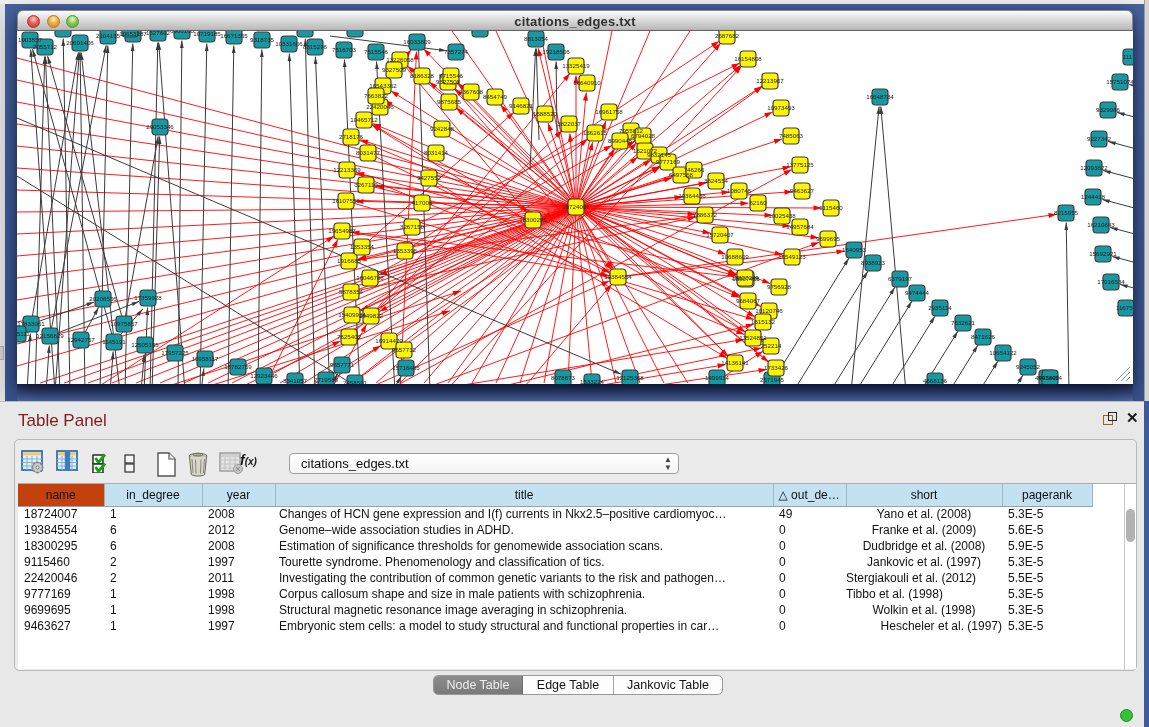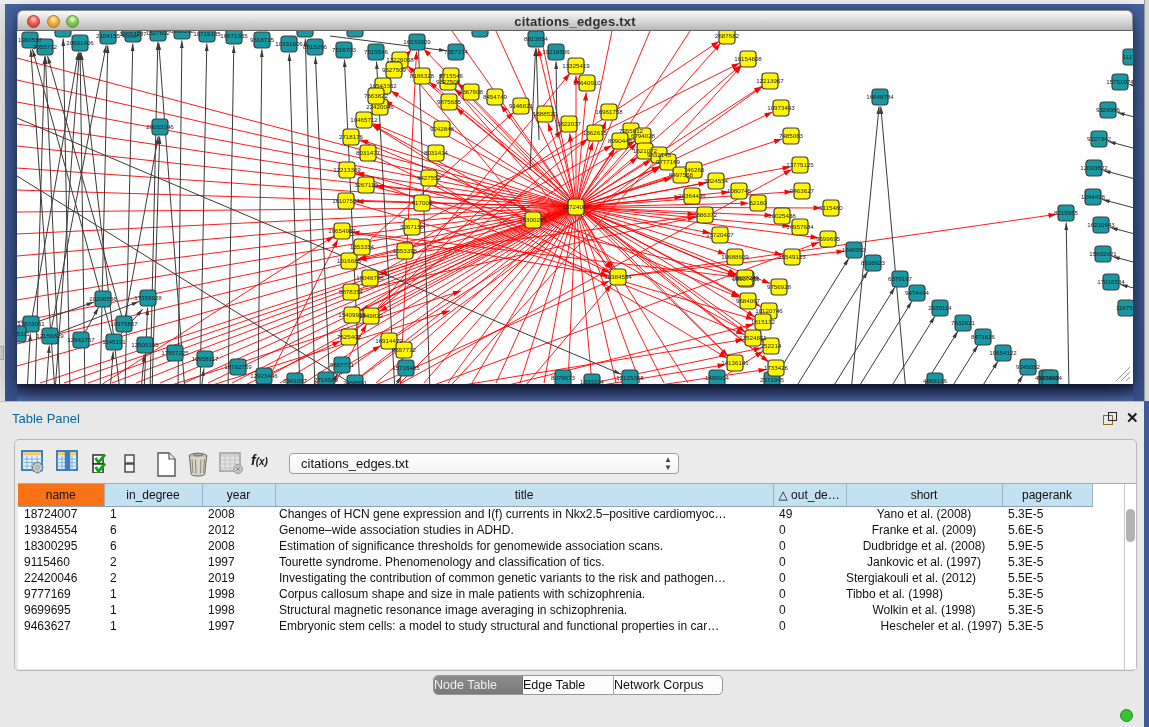--- a/index.html
+++ b/index.html
@@ -11,36 +11,36 @@
 #lnotch{position:absolute;left:0;top:346px;width:4px;height:14px;background:#cfcfcf;border:1px solid #aaa;border-left:none}
 #macwin{position:absolute;left:17px;top:10px;width:1116px;height:374px;border-radius:6px 6px 0 0;box-shadow:0 10px 26px rgba(0,0,15,.5),0 2px 8px rgba(0,0,20,.35)}
 #titlebar{position:absolute;left:0;top:0;width:1116px;height:21px;border-radius:6px 6px 0 0;background:linear-gradient(#fbfbfb,#dcdcdc 45%,#bdbdbd 92%,#b3b3b3);border:1px solid #8a8a8a;border-bottom:1px solid #636363}
 #title{position:absolute;left:0;top:3px;width:100%;text-align:center;font-size:13px;font-weight:bold;color:#303030;letter-spacing:.2px}
 .tl{position:absolute;top:4px;width:13px;height:13px;border-radius:50%}
 #tl-r{left:9px;background:radial-gradient(circle at 50% 30%,#ffb3ad 12%,#ea5f55 45%,#ce4038 85%);border:1px solid #a8352c}
 #tl-y{left:28.5px;background:radial-gradient(circle at 50% 30%,#ffe2a0 12%,#f0ab3d 45%,#d98f2b 85%);border:1px solid #ab7a20}
 #tl-g{left:48px;background:radial-gradient(circle at 50% 30%,#d2f2b3 12%,#85ca55 45%,#67ad3a 85%);border:1px solid #5c9334}
 #canvas{position:absolute;left:0;top:21px;width:1116px;height:353px;background:#ffffff;overflow:hidden}
 #tpanel{position:absolute;left:0;top:401px;width:1144px;height:326px;background:#e8e8e8;border-top:1px solid #bbb}
-#tplabel{position:absolute;left:12px;top:9px;font-size:13px;color:#0369a1}
+#tplabel{position:absolute;left:18px;top:9px;font-size:17px;color:#7f1d1d}
 #fly{position:absolute;left:1103px;top:10px;width:14px;height:13px}
 #closex{position:absolute;left:1126px;top:7px;font-size:15px;font-weight:bold;color:#1a1a1a}
 #innerpanel{position:absolute;left:14px;top:37px;width:1123px;height:232px;background:#ebebeb;border:1px solid #b8b8b8;border-radius:5px}
 #toolbar{position:absolute;left:0;top:0;width:100%;height:44px}
 #combo{position:absolute;left:274px;top:13px;width:390px;height:21px;background:linear-gradient(#ffffff,#f4f4f4);border:1px solid #9f9f9f;border-radius:4px;font-size:13px;color:#111;line-height:19px;padding-left:11px}
 #combo .arr{position:absolute;right:6px;top:2px;font-size:8px;color:#444;line-height:8px;text-align:center}
 #tablewrap{position:absolute;left:3px;top:43px;width:1118px;height:186px;background:#fff;border-top:1px solid #aaa}
 table.t{border-collapse:collapse;table-layout:fixed;width:1074px;font-size:12px;color:#111}
 table.t th{height:22px;font-weight:normal;background:#c3e1f0;border-right:1px solid #9bb7c6;border-bottom:1px solid #8ea6b3;padding:0;font-size:12px}
-table.t th.gray{background:#f97316;border-right:1px solid #adadad}
+table.t th.gray{background:#c2410c;border-right:1px solid #adadad}
 table.t td{height:16px;padding:0 0 0 6px;white-space:nowrap;overflow:hidden}
 #memory{position:absolute;left:0;top:706px;width:1117px;text-align:right;font-size:12px;color:#222}
 #memdot{position:absolute;left:1120px;top:709px;width:13px;height:13px;border-radius:50%;background:#33c433;border:1px solid #268626}
 #tabs{position:absolute;left:433px;top:273px;height:20px;display:flex;border:1px solid #989898;border-radius:5px;overflow:hidden;font-size:12.5px;background:#fdfdfd}
-#tabs .seg{height:20px;line-height:19px;text-align:left;color:#111;border-right:1px solid #a5a5a5}
+#tabs .seg{height:20px;line-height:19px;text-align:center;color:#111;border-right:1px solid #a5a5a5}
 #tabs .sel{background:linear-gradient(#8d8d8d,#777777);color:#efefef;border-right:1px solid #6f6f6f}
 </style></head>
 <body>
 <div id="page">
  <div id="topstrip"></div>
  <div id="lstrip"></div>
  <div id="lnotch"></div>
  <div id="bluepanel"></div>
  <div id="blueband"></div>
  <div id="rstrip-top"></div>
@@ -841,21 +841,21 @@
             <path d="M7 8l1 14M10.5 8.6l.5 14M16 8.6l-.5 14M19.5 8l-1 14" stroke="#8a877b" fill="none"></path>
             <ellipse cx="13" cy="3.6" rx="5" ry="1.4" fill="#b4b1a5" stroke="#6a675c"></ellipse>
           </svg>
           <svg style="position:absolute;left:204px;top:12px" width="25" height="23" viewBox="0 0 25 23">
             <rect x="1" y="1" width="20" height="18" fill="#e4e4e4" stroke="#a2a2a2" stroke-width="1.6"></rect>
             <rect x="2" y="2" width="18" height="3" fill="#d0d0d0"></rect>
             <path d="M1 8h20M1 12h20M1 16h20M6 5v14M11 5v14M16 5v14" stroke="#c2c2c2" stroke-width="1" fill="none"></path>
             <circle cx="19" cy="17" r="4.5" fill="#c7c7c7" stroke="#9a9a9a"></circle>
             <path d="M17 15l4 4M21 15l-4 4" stroke="#888"></path>
           </svg>
-          <div style="position:absolute;left:236px;top:12px;width:36px;font-size:14px;font-style:italic;font-weight:bold;color:#1a1a1a">f<span style="font-size:10px">(x)</span></div>
+          <div style="position:absolute;left:225px;top:12px;width:36px;font-size:14px;font-style:italic;font-weight:bold;color:#1a1a1a">f<span style="font-size:10px">(x)</span></div>
        <div id="combo">citations_edges.txt<div class="arr">▲<br>▼</div></div>
      </div>
      <div id="tablewrap">
           <table class="t">
             <colgroup>
               <col style="width:86px">
               <col style="width:98px">
               <col style="width:73px">
               <col style="width:498px">
               <col style="width:73px">
@@ -904,21 +904,21 @@
                 <td>2</td>
                 <td>1997</td>
                 <td style="padding-left:4px">Tourette syndrome. Phenomenology and classification of tics.</td>
                 <td>0</td>
                 <td style="text-align:center;padding-left:0">Jankovic et al. (1997)</td>
                 <td>5.3E-5</td>
               </tr>
               <tr>
                 <td>22420046</td>
                 <td>2</td>
-                <td>2019</td>
+                <td>2011</td>
                 <td style="padding-left:4px">Investigating the contribution of common genetic variants to the risk and pathogen…</td>
                 <td>0</td>
                 <td style="text-align:left;padding-left:0">Stergiakouli et al. (2012)</td>
                 <td>5.5E-5</td>
               </tr>
               <tr>
                 <td>9777169</td>
                 <td>1</td>
                 <td>1998</td>
                 <td style="padding-left:4px">Corpus callosum shape and size in male patients with schizophrenia.</td>
@@ -946,17 +946,17 @@
               </tr>
             </tbody>
           </table>
           <div style="position:absolute;left:1106px;top:0;width:1px;height:186px;background:#c9c9c9"></div>
           <div style="position:absolute;left:1108px;top:25px;width:9px;height:33px;border-radius:5px;background:#b2b2b2"></div>
         </div>
    </div>
    <div id="tabs">
      <div class="seg sel" style="width:89px">Node Table</div>
      <div class="seg" style="width:91px">Edge Table</div>
-     <div class="seg" style="width:108px;border-right:none">Network Corpus</div>
+     <div class="seg" style="width:108px;border-right:none">Jankovic Table</div>
    </div>
  </div>
  <div id="memdot"></div>
 </div>
 
 </body></html>

